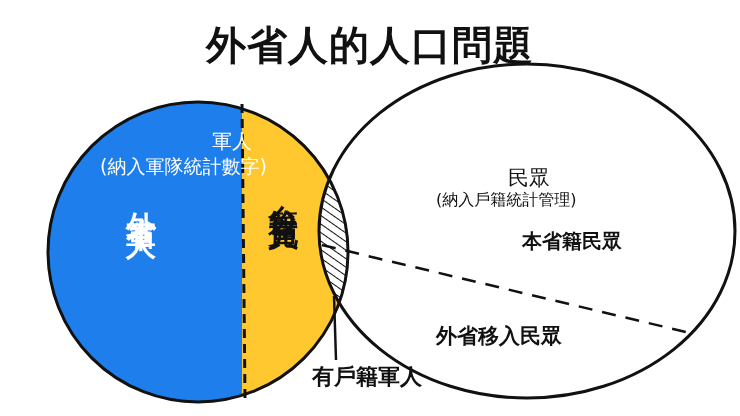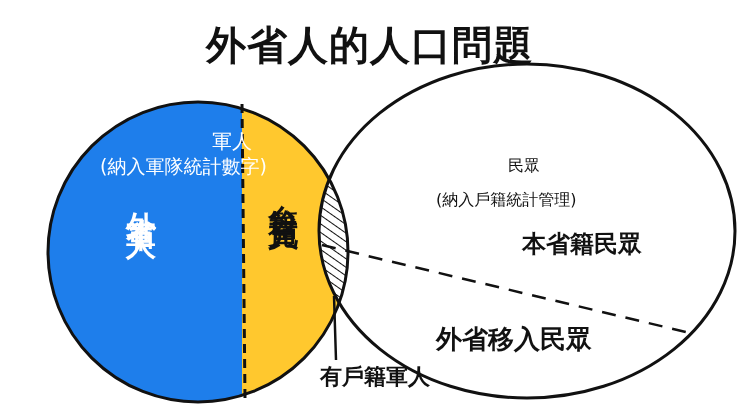--- a/index.html
+++ b/index.html
@@ -49,18 +49,18 @@
   <line x1="322" y1="245" x2="690" y2="333" stroke="#111" stroke-width="2.5" stroke-dasharray="14,10"></line>
 
   <line x1="334" y1="296" x2="336" y2="360" stroke="#111" stroke-width="2.5"></line>
 </svg>
 
 <div class="lbl print white" style="left:168px; top:128px; font-size:20px;margin-left:44px;">軍人</div>
 <div class="lbl print white" style="left:100px; top:154px; font-size:19px;">(納入軍隊統計數字)</div>
 <div class="lbl hand white vert" style="left:120px; top:188px; font-size:30px;">外省軍人</div>
 <div class="lbl hand dark vert" style="left:262px; top:180px; font-size:30px;">台籍充員</div>
 
-<div class="lbl print dark" style="left:508px; top:156px; font-size:16px;">民眾</div>
+<div class="lbl print dark" style="left:508px; top:164px; font-size:21px;">民眾</div>
 <div class="lbl print dark" style="left:436px; top:190px; font-size:16px;">(納入戶籍統計管理)</div>
-<div class="lbl hand dark" style="left:522px; top:228px; font-size:24px;">本省籍民眾</div>
-<div class="lbl hand dark" style="left:436px; top:322px; font-size:26px;">外省移入民眾</div>
+<div class="lbl hand dark" style="left:522px; top:228px; font-size:20px;">本省籍民眾</div>
+<div class="lbl hand dark" style="left:436px; top:322px; font-size:21px;">外省移入民眾</div>
 
-<div class="lbl hand dark" style="left:320px; top:362px; font-size:22px;">有戶籍軍人</div>
+<div class="lbl hand dark" style="left:312px; top:362px; font-size:22px;">有戶籍軍人</div>
 
 </body></html>

